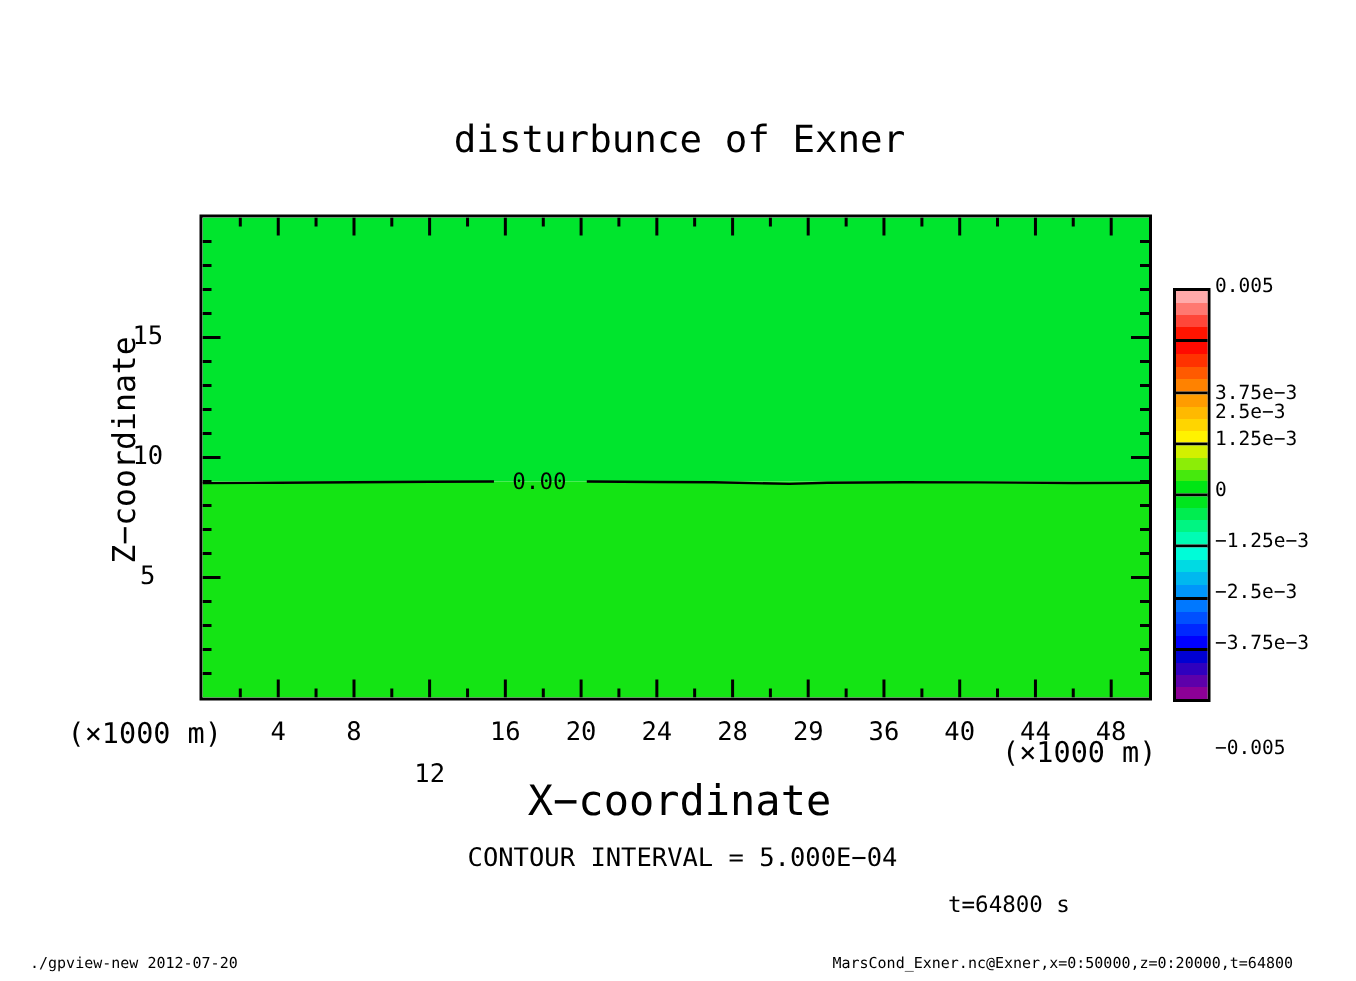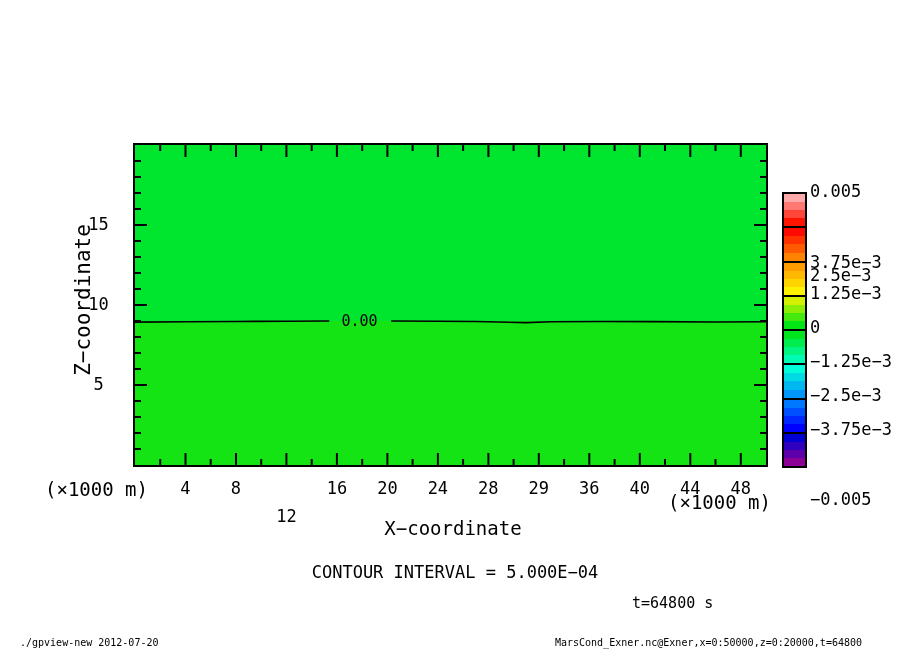--- a/index.html
+++ b/index.html
@@ -5,40 +5,41 @@
   html,body{margin:0;padding:0;background:#fff;}
   #stage{
     position:relative;width:904px;height:654px;background:#ffffff;
     font-family:"DejaVu Sans Mono","Liberation Mono",monospace;color:#000;overflow:hidden;
   }
   .abs{position:absolute;white-space:nowrap;}
   #title{top:78px;left:453px;transform:translateX(-50%);font-size:25px;letter-spacing:0px;}
   #plot{left:133px;top:143px;width:631px;height:320px;border:2px solid #000;}
   #plot svg{display:block;}
   #ylabel{left:83px;top:300px;transform:translate(-50%,-50%) rotate(-90deg);font-size:21px;}
-  #xlabel{left:453px;top:517px;transform:translateX(-50%);font-size:19px;}
+  #xlabel{left:453px;top:517px;transform:translateX(-50%);font-size:28px;}
   #unit-left{left:45px;top:478px;font-size:19px;}
   #unit-right{left:668px;top:491px;font-size:19px;}
   #contour-interval{left:455px;top:562px;transform:translateX(-50%);font-size:17px;}
   #time-label{left:632px;top:594px;font-size:15px;}
   #footer-left{left:20px;top:637px;font-size:10px;}
   #footer-right{right:42px;top:637px;font-size:10px;}
   .x-tick-label{position:absolute;top:478px;transform:translateX(-50%);font-size:17px;}
   .y-tick-label{position:absolute;left:70px;width:57px;text-align:center;transform:translateY(-55%);font-size:17px;}
   #colorbar{left:782px;top:192px;width:21px;height:272px;border:2px solid #000;
     box-sizing:content-box;display:flex;flex-direction:column;}
   .cb-cell{flex:1;}
   .cb-cell:not(:last-child){border-bottom:2px solid #000;}
-  .cb-label{position:absolute;left:810px;transform:translateY(-55%);font-size:17px;}
+  .cb-label{position:absolute;left:810px;transform:translateY(-55%);font-size:13px;}
 </style>
 </head>
 <body>
 
 <div id="stage">
 
+  <div id="title" class="abs">disturbunce of Exner</div>
 
   <div id="plot" class="abs">
     <svg id="plot-svg" width="631" height="320" xmlns="http://www.w3.org/2000/svg">
         <rect x="0" y="0" width="631" height="176.0" fill="#00e52d"></rect>
         <rect x="0" y="176.0" width="631" height="144" fill="#14e414"></rect>
         <g stroke="#000" stroke-width="2">
           <line x1="25.2" y1="0" x2="25.2" y2="6"></line>
           <line x1="25.2" y1="320" x2="25.2" y2="314"></line>
           <line x1="50.5" y1="0" x2="50.5" y2="12"></line>
           <line x1="50.5" y1="320" x2="50.5" y2="308"></line>

